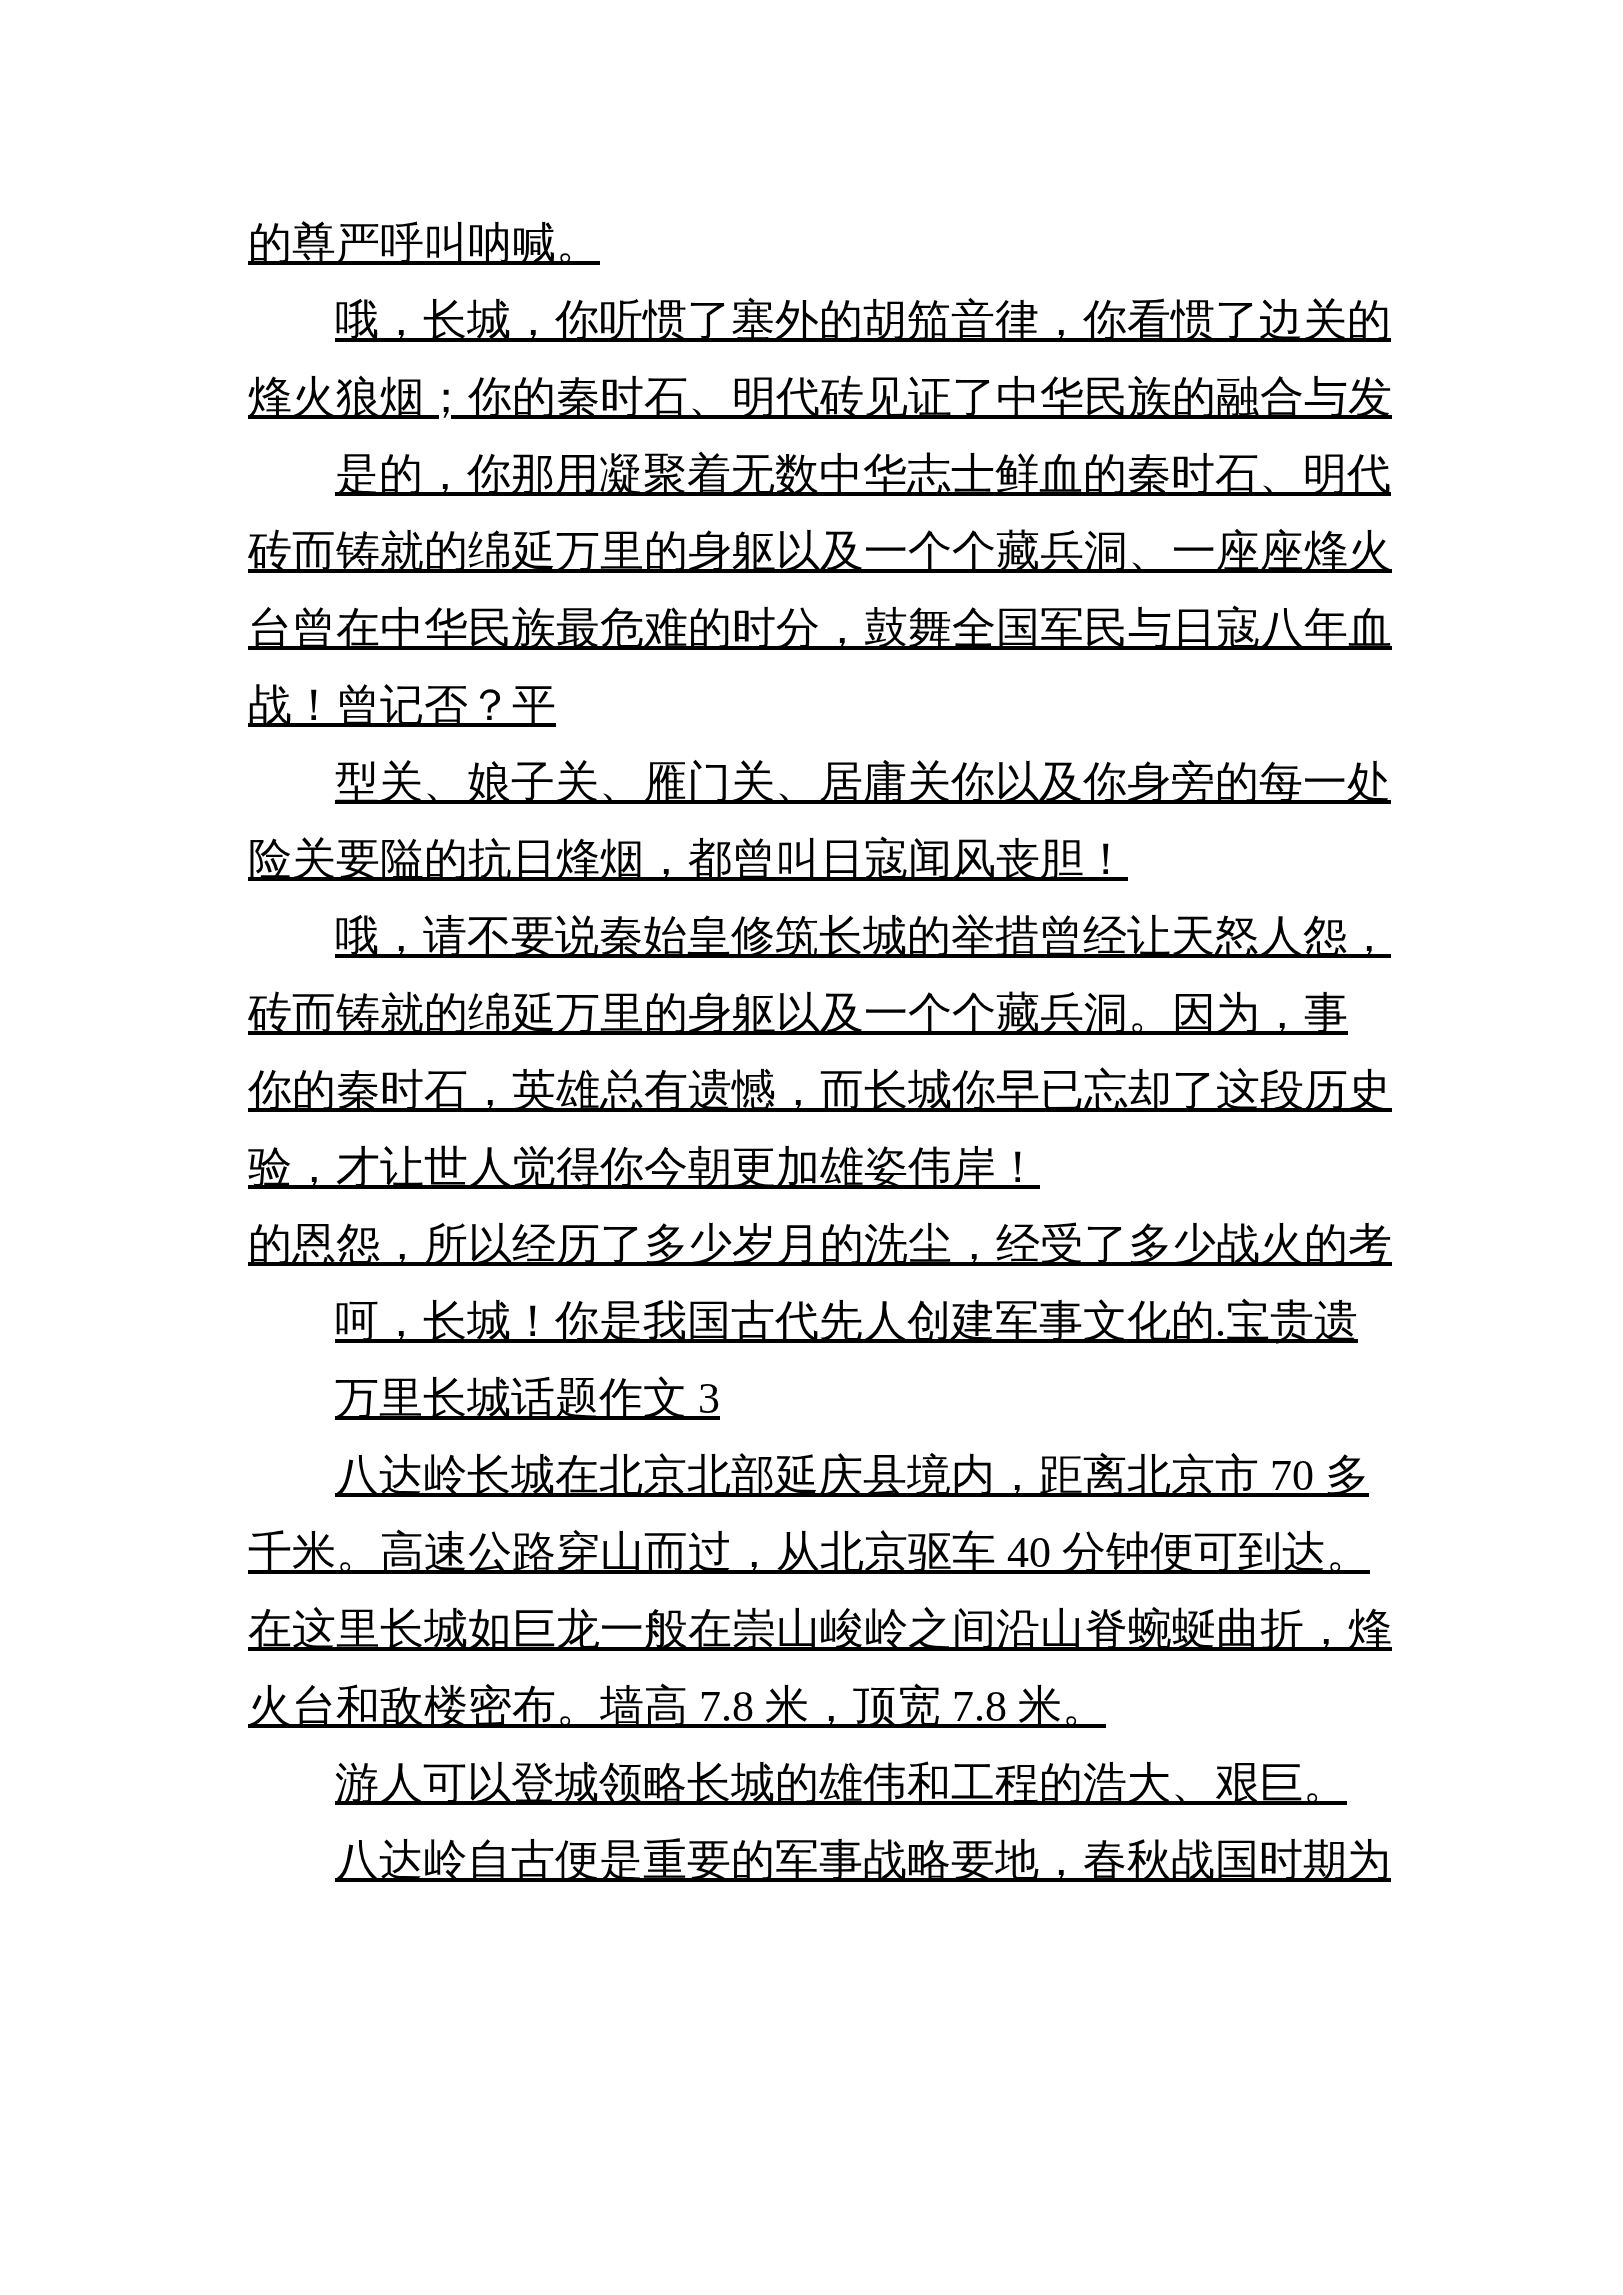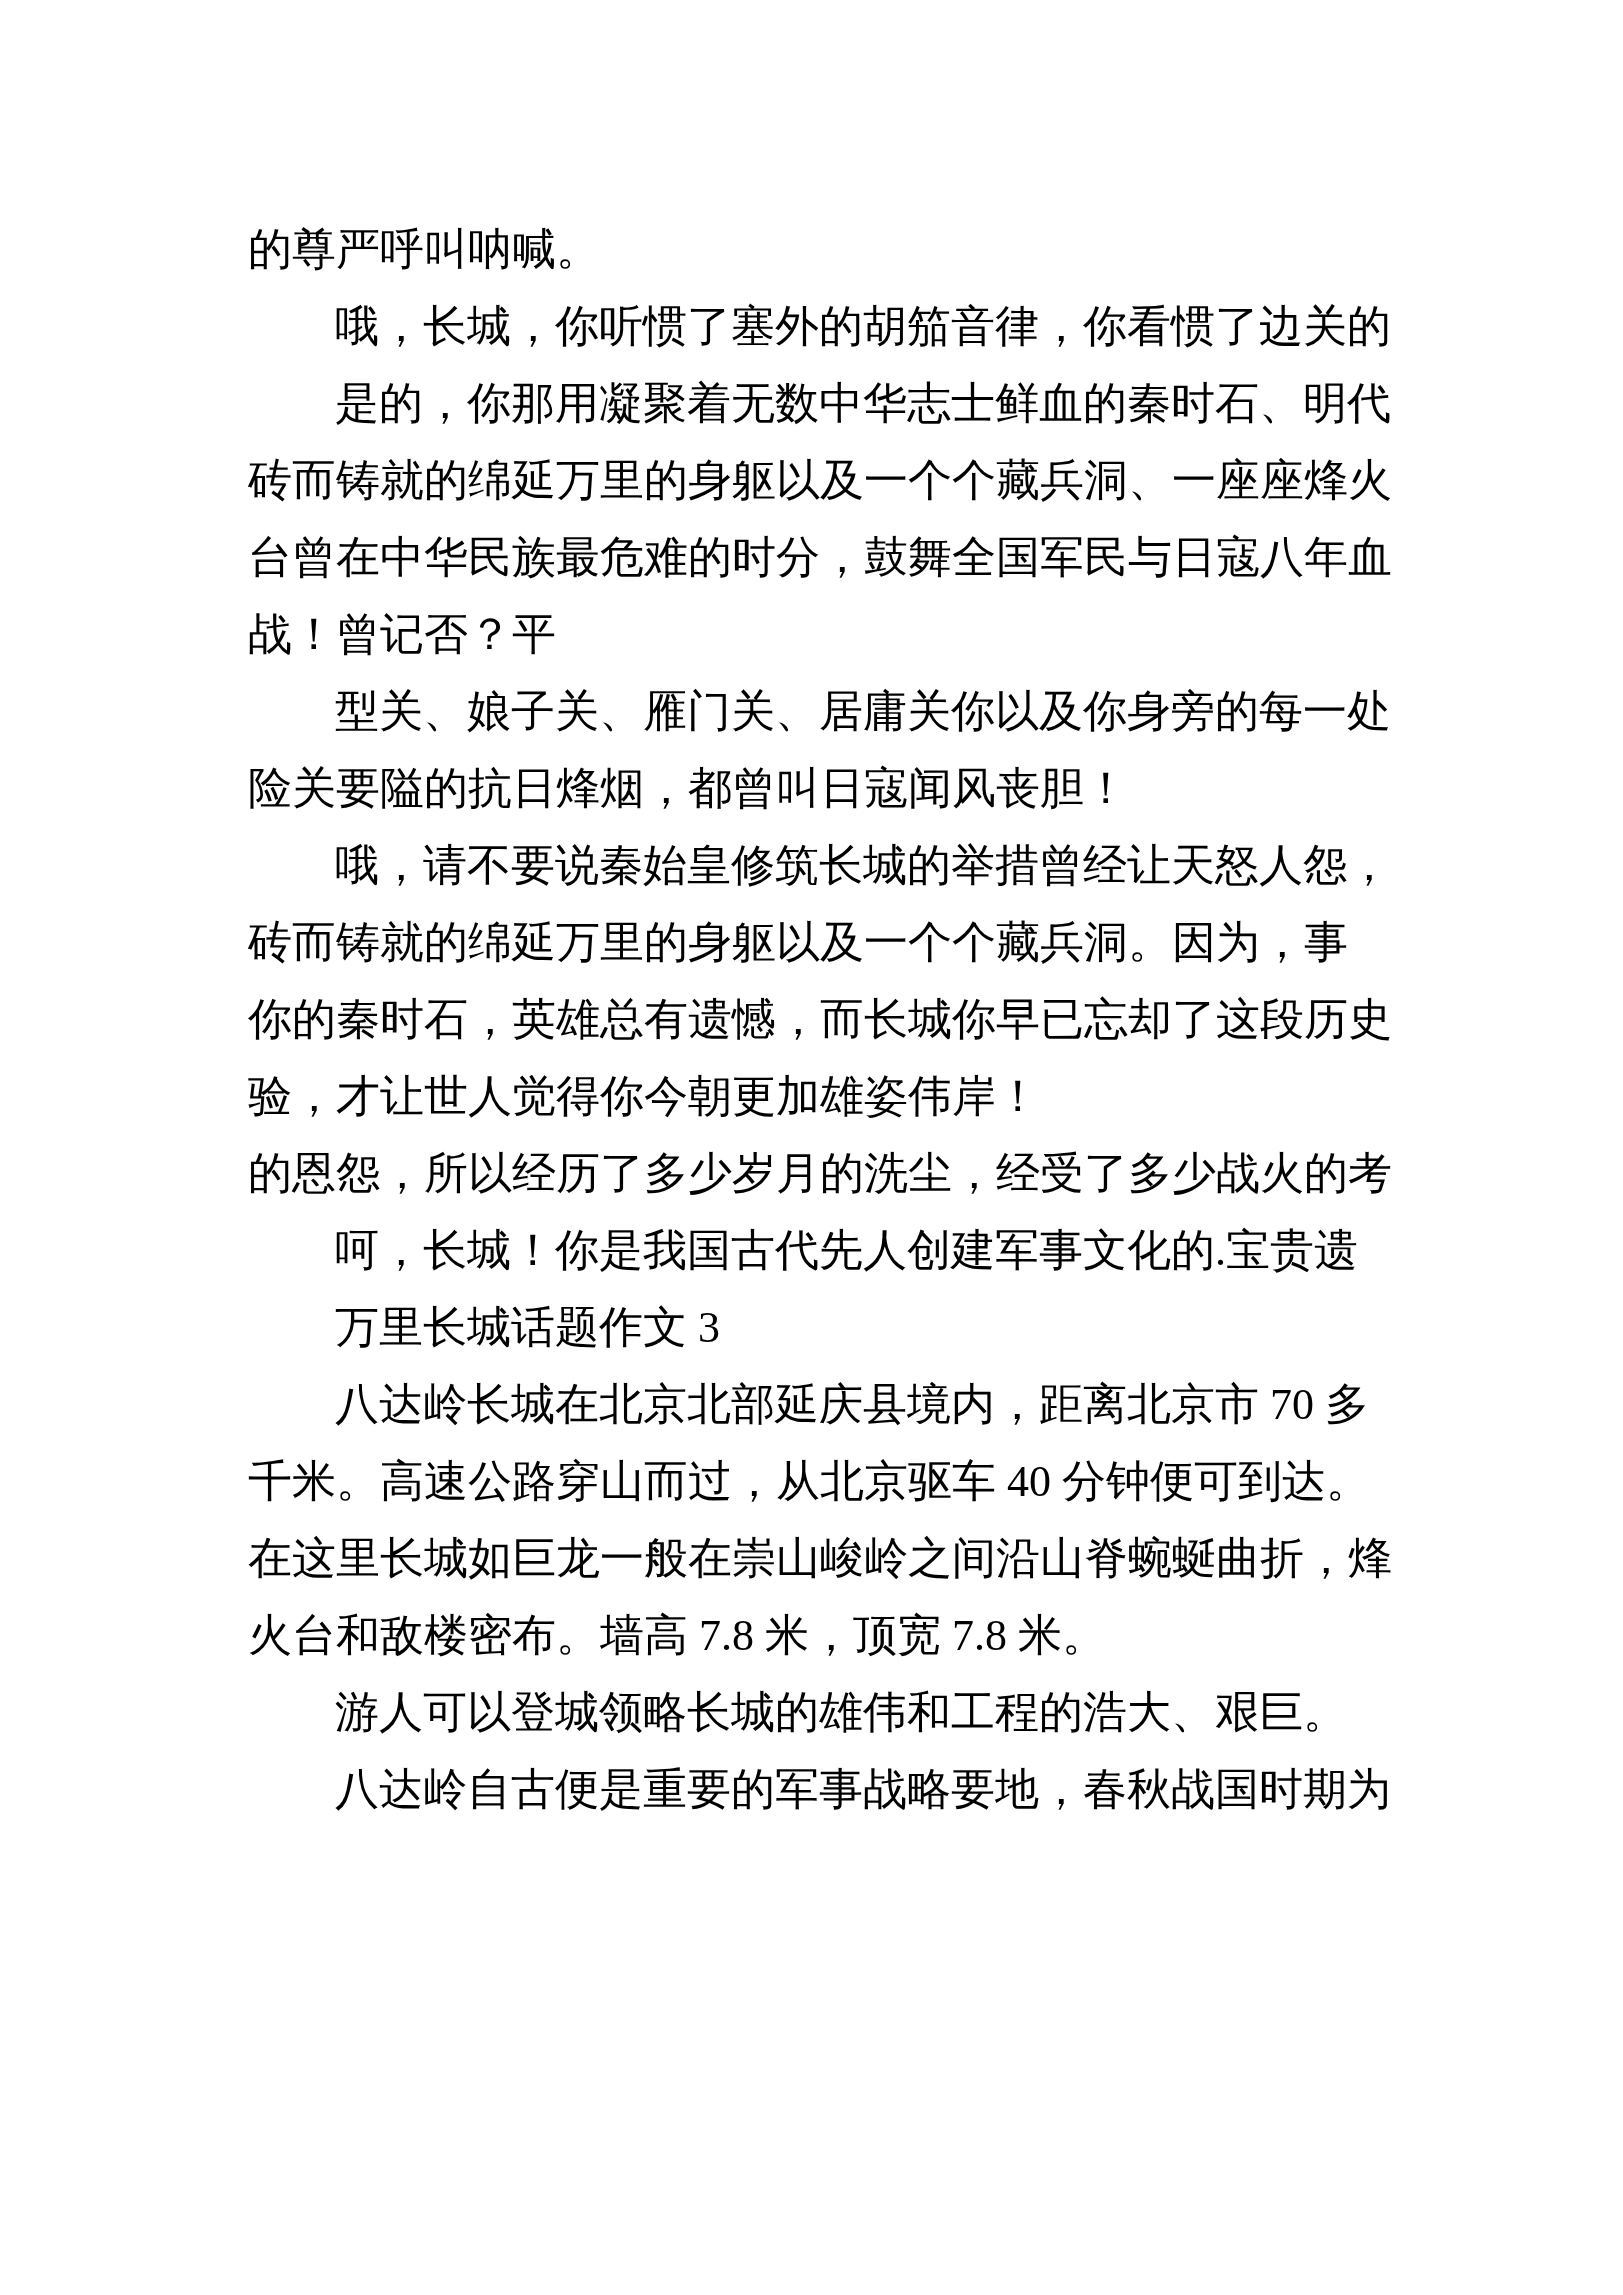--- a/index.html
+++ b/index.html
@@ -11,22 +11,23 @@
     position: relative;
     width: 1623px;
     height: 2295px;
     background: #ffffff;
     overflow: hidden;
     font-family: "Liberation Serif", "DejaVu Serif", serif;
   }
   .text-block {
     position: absolute;
     left: 248px;
-    top: 211px;
+    top: 205px;
     width: 1167px;
+    text-decoration: underline;
   }
   .line {
     margin: 0;
     padding: 0;
     font-size: 44px;
     line-height: 77px;
     color: #000000;
     white-space: pre;
     letter-spacing: 0;
   }
@@ -34,20 +35,21 @@
     text-indent: 87px;
   }
 </style>
 </head>
 <body>
 
 <div class="page">
   <div class="text-block">
       <p class="line">的尊严呼叫呐喊。</p>
       <p class="line indent">哦，长城，你听惯了塞外的胡笳音律，你看惯了边关的</p>
+      <p class="line">烽火狼烟；你的秦时石、明代砖见证了中华民族的融合与发</p>
       <p class="line indent">是的，你那用凝聚着无数中华志士鲜血的秦时石、明代</p>
       <p class="line">砖而铸就的绵延万里的身躯以及一个个藏兵洞、一座座烽火</p>
       <p class="line">台曾在中华民族最危难的时分，鼓舞全国军民与日寇八年血</p>
       <p class="line">战！曾记否？平</p>
       <p class="line indent">型关、娘子关、雁门关、居庸关你以及你身旁的每一处</p>
       <p class="line">险关要隘的抗日烽烟，都曾叫日寇闻风丧胆！</p>
       <p class="line indent">哦，请不要说秦始皇修筑长城的举措曾经让天怒人怨，</p>
       <p class="line">砖而铸就的绵延万里的身躯以及一个个藏兵洞。因为，事</p>
       <p class="line">你的秦时石，英雄总有遗憾，而长城你早已忘却了这段历史</p>
       <p class="line">验，才让世人觉得你今朝更加雄姿伟岸！</p>

